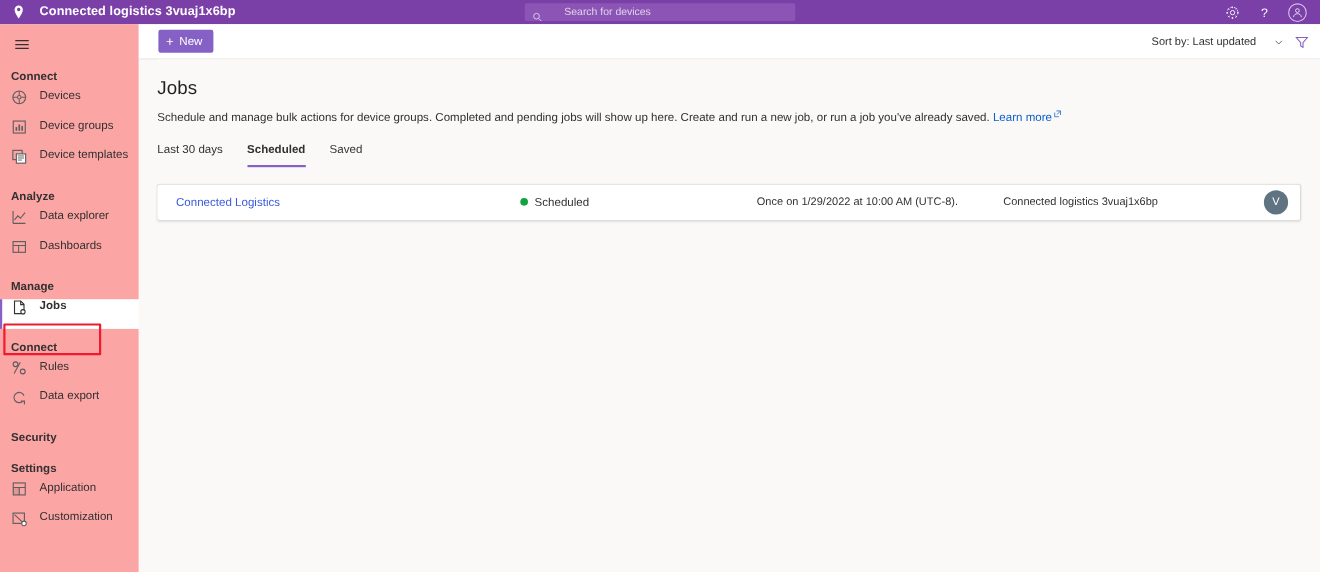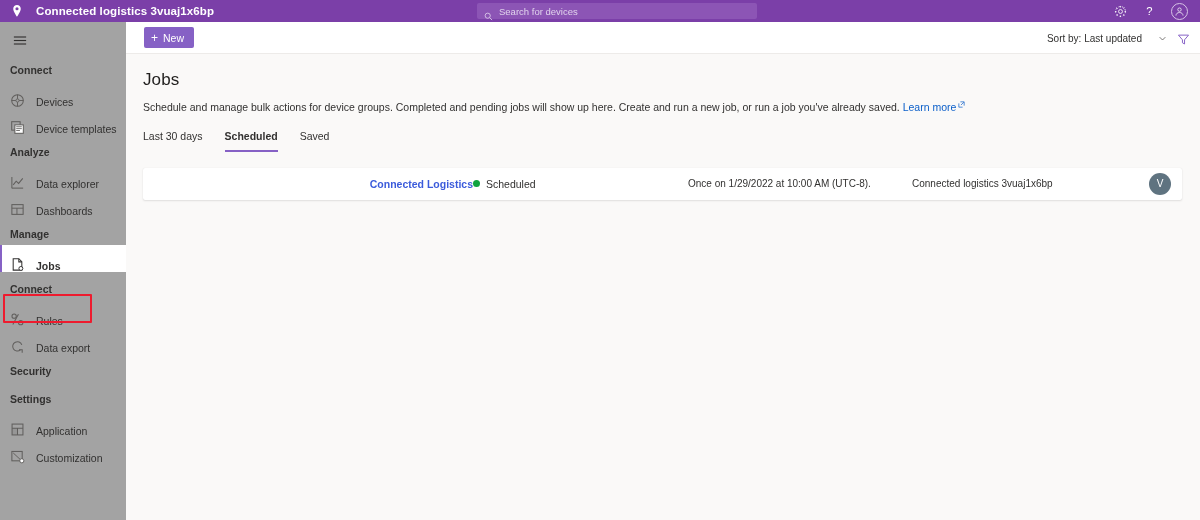--- a/index.html
+++ b/index.html
@@ -21,23 +21,23 @@
     display: flex; align-items: center; gap: 12px;
     padding-left: 10px; min-width: 300px;
   }
   .pin-icon { width: 14px; height: 14px; display: block; }
   .app-title {
     color: #ffffff; font-size: 11.5px; font-weight: bold;
     letter-spacing: 0.1px; white-space: nowrap;
   }
   .search-wrap {
     position: absolute; left: 477px; top: 3px;
-    width: 280px; height: 16px;
+    width: 246px; height: 16px;
     background: #8c55b5; border-radius: 2px;
-    display: flex; align-items: center; gap: 6px; padding-left: 7px;
+    display: flex; align-items: center; gap: 20px; padding-left: 7px;
   }
   .search-icon { width: 9px; height: 9px; display:block; flex: none; }
   .search-input {
     border: none; background: transparent; outline: none;
     color: #e6d8f0; font-size: 9.5px;
     font-family: "Liberation Sans", sans-serif;
     width: 200px; padding: 0;
   }
   .search-input::placeholder { color: #e0d2ec; opacity: 1; }
   .topbar-right {
@@ -48,37 +48,37 @@
   .avatar-top {
     width: 17px; height: 17px; border-radius: 50%;
     border: 1px solid #d7c3e6; display: flex;
     align-items: center; justify-content: center;
   }
 
   
   .sidebar {
     position: absolute; left: 0; top: 22px;
     width: 143px; height: 498px;
-    background: #a3a3a3;
+    background: #fca5a5;
     border-right: 1px solid #a3a3a3;
   }
   .hamburger {
     width: 40px; height: 26px; margin-top: 5px;
     display: flex; align-items: center; justify-content: center;
     cursor: pointer;
   }
   .hamburger svg { width: 14px; height: 11px; display: block; }
 
   .nav-group-label {
     font-size: 10.5px; color: #323130; font-weight: 600;
     padding: 0 0 0 10px; height: 22px; line-height: 22px;
     margin-top: 6px;
   }
   .nav-item {
-    height: 27px; display: flex; align-items: flex-end;
+    height: 27px; display: flex; align-items: flex-start;
     padding-left: 10px; gap: 11px; cursor: pointer;
     position: relative;
   }
   .nav-item .ico { width: 15px; height: 15px; flex: none; display: block; }
   .nav-item .label { font-size: 10.5px; color: #323130; white-space: nowrap; }
   .nav-item.selected {
     background: #ffffff;
   }
   .nav-item.selected::before {
     content: ""; position: absolute; left: 0; top: 0;
@@ -148,21 +148,21 @@
   .job-row {
     margin-top: 16px; width: 1039px; height: 32px;
     background: #ffffff;
     border-radius: 2px;
     box-shadow: 0 1px 2px rgba(0,0,0,.10), 0 0 1px rgba(0,0,0,.10);
     display: flex; align-items: center; cursor: pointer;
     position: relative;
   }
   .cell-name {
     width: 330px; padding-left: 17px;
-    font-size: 10.5px; color: #3b5bdb; font-weight: bold; text-align: right;
+    font-size: 10.5px; color: #3b5bdb; font-weight: normal;
   }
   .cell-status { width: 215px; display: flex; align-items: center; gap: 6px; font-size: 10.5px; color: #323130; }
   .dot { width: 7px; height: 7px; border-radius: 50%; background: #10a33f; display: block; flex: none; }
   .cell-sched { width: 224px; font-size: 10px; color: #323130; }
   .cell-group { flex: 1; font-size: 10px; color: #323130; }
   .avatar-row {
     position: absolute; right: 11px; top: 5px;
     width: 22px; height: 22px; border-radius: 50%;
     background: #5f7380; color: #fff; font-size: 10px;
     display: flex; align-items: center; justify-content: center;
@@ -229,20 +229,31 @@
   <div class="nav-group-label">Connect</div>
   <div class="nav-item">
     <span class="ico">
       <svg viewBox="0 0 16 16">
           <circle cx="8" cy="8" r="6.2" fill="none" stroke="#605e5c" stroke-width="1.1"></circle>
           <path d="M8 1.8v4.4M8 9.8v4.4M1.8 8h4.4M9.8 8h4.4" stroke="#605e5c" stroke-width="1"></path>
           <circle cx="8" cy="8" r="1.7" fill="none" stroke="#605e5c" stroke-width="1"></circle>
         </svg>
     </span>
     <span class="label">Devices</span>
+  </div>
+  <div class="nav-item">
+    <span class="ico">
+      <svg viewBox="0 0 16 16">
+          <rect x="2.2" y="2.2" width="11.6" height="11.6" fill="none" stroke="#605e5c" stroke-width="1.1"></rect>
+          <rect x="4.4" y="8" width="1.6" height="3.6" fill="#605e5c"></rect>
+          <rect x="7.2" y="5.6" width="1.6" height="6" fill="#605e5c"></rect>
+          <rect x="10" y="7" width="1.6" height="4.6" fill="#605e5c"></rect>
+        </svg>
+    </span>
+    <span class="label">Device groups</span>
   </div>
   <div class="nav-item">
     <span class="ico">
       <svg viewBox="0 0 16 16">
           <rect x="1.8" y="1.8" width="9" height="9" fill="none" stroke="#605e5c" stroke-width="1.1"></rect>
           <rect x="5.2" y="5.2" width="9" height="9" fill="#ffffff" stroke="#605e5c" stroke-width="1.1"></rect>
           <path d="M6.6 7.2h6M6.6 9.2h6M6.6 11.2h4" stroke="#605e5c" stroke-width=".9"></path>
         </svg>
     </span>
     <span class="label">Device templates</span>

